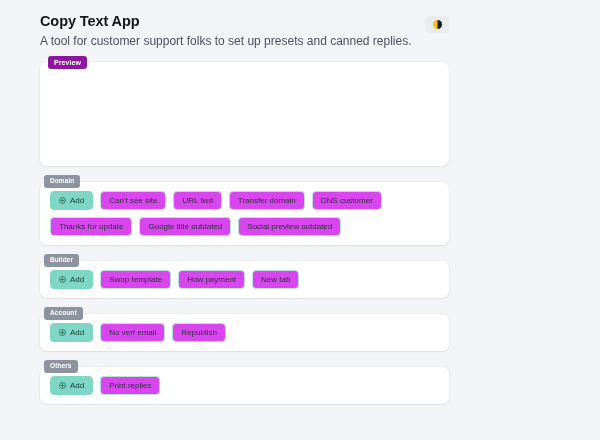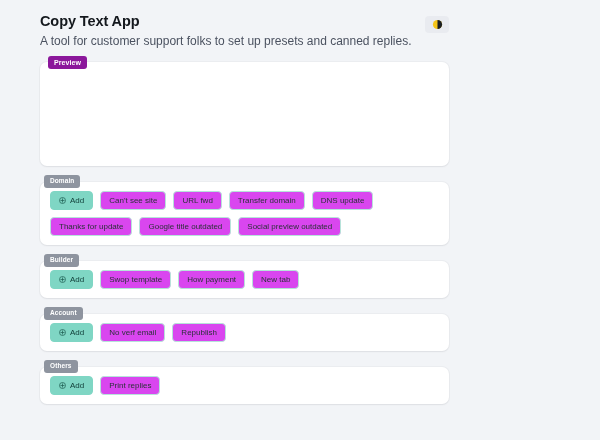--- a/index.html
+++ b/index.html
@@ -199,21 +199,21 @@
                 <svg width="7" height="7" viewBox="0 0 10 10">
                   <circle cx="5" cy="5" r="4.3" fill="none" stroke="#1d5b50" stroke-width="1"></circle>
                   <path d="M5 2.6 V7.4 M2.6 5 H7.4" stroke="#1d5b50" stroke-width="1" stroke-linecap="round"></path>
                 </svg>
               </span>
               <span>Add</span>
             </button>
             <button class="chip">Can't see site</button>
             <button class="chip">URL fwd</button>
             <button class="chip">Transfer domain</button>
-            <button class="chip">DNS update</button>
+            <button class="chip">DNS customer</button>
             <button class="chip">Thanks for update</button>
             <button class="chip">Google title outdated</button>
             <button class="chip">Social preview outdated</button>
           </div>
         </div>
       </div>
       <div class="section">
         <div class="section-badge">Builder</div>
         <div class="section-card">
           <div class="chip-row">

